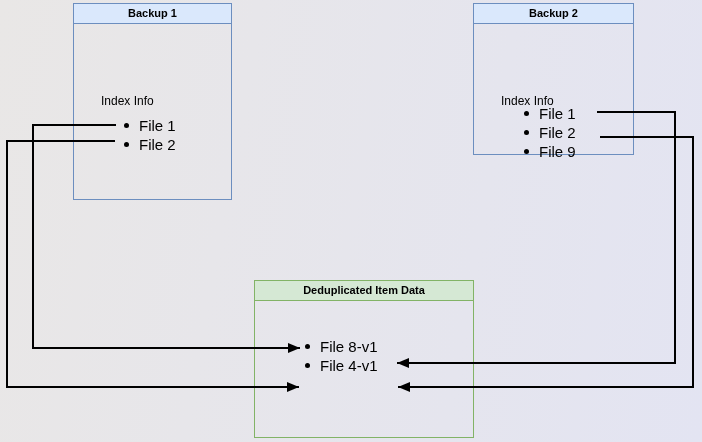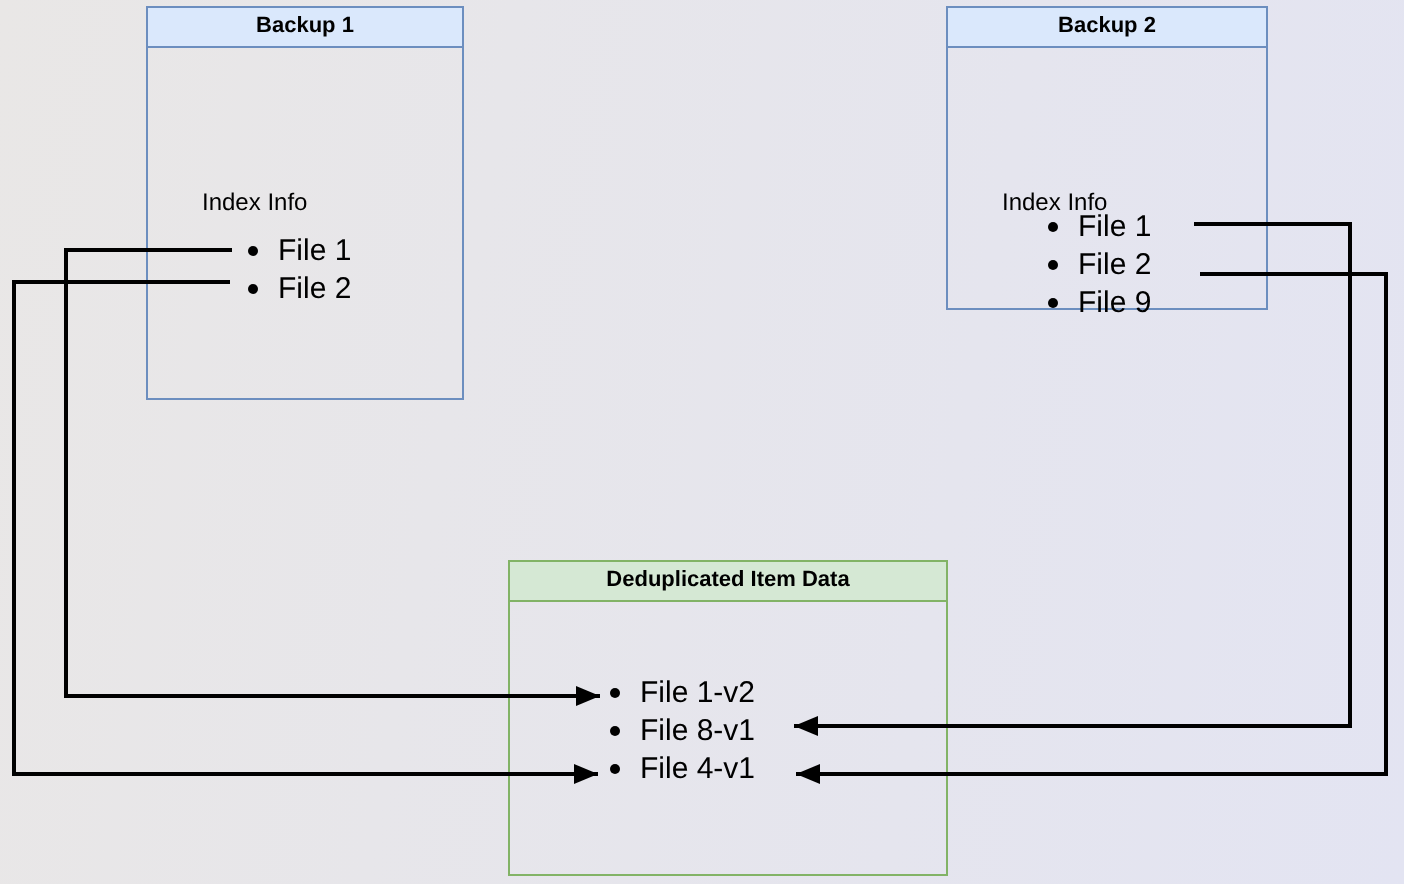--- a/index.html
+++ b/index.html
@@ -109,21 +109,20 @@
     <ul class="file-list">
         <li>File 1</li>
         <li>File 2</li>
         <li>File 9</li>
       </ul>
   </div>
 
   <div class="box green" id="dedup">
     <div class="box-header">Deduplicated Item Data</div>
     <ul class="file-list">
-        <li>File 1-v2</li>
         <li>File 8-v1</li>
         <li>File 4-v1</li>
       </ul>
   </div>
 
   <svg class="connector-layer" viewBox="0 0 702 442" xmlns="http://www.w3.org/2000/svg">
     <defs>
       <marker id="arrowhead" markerUnits="userSpaceOnUse" markerWidth="13" markerHeight="10" refX="12" refY="5" orient="auto">
         <path d="M0,0 L12,5 L0,10 Z" fill="#000000"></path>
       </marker>

